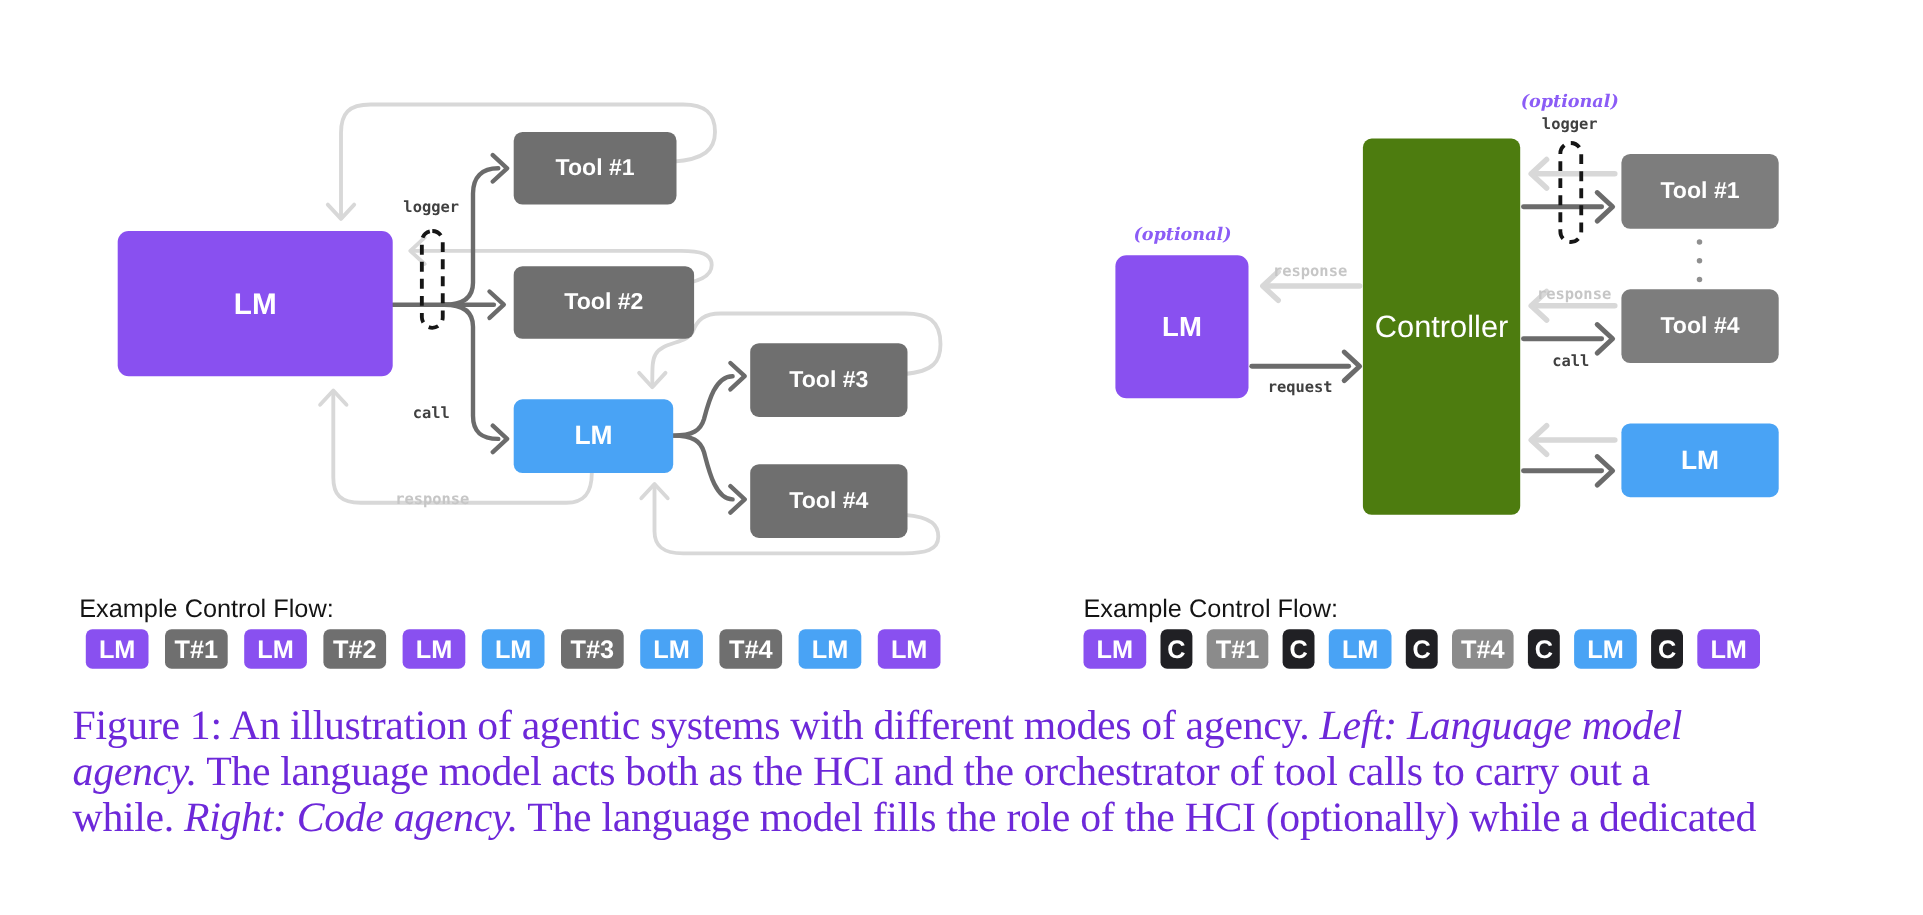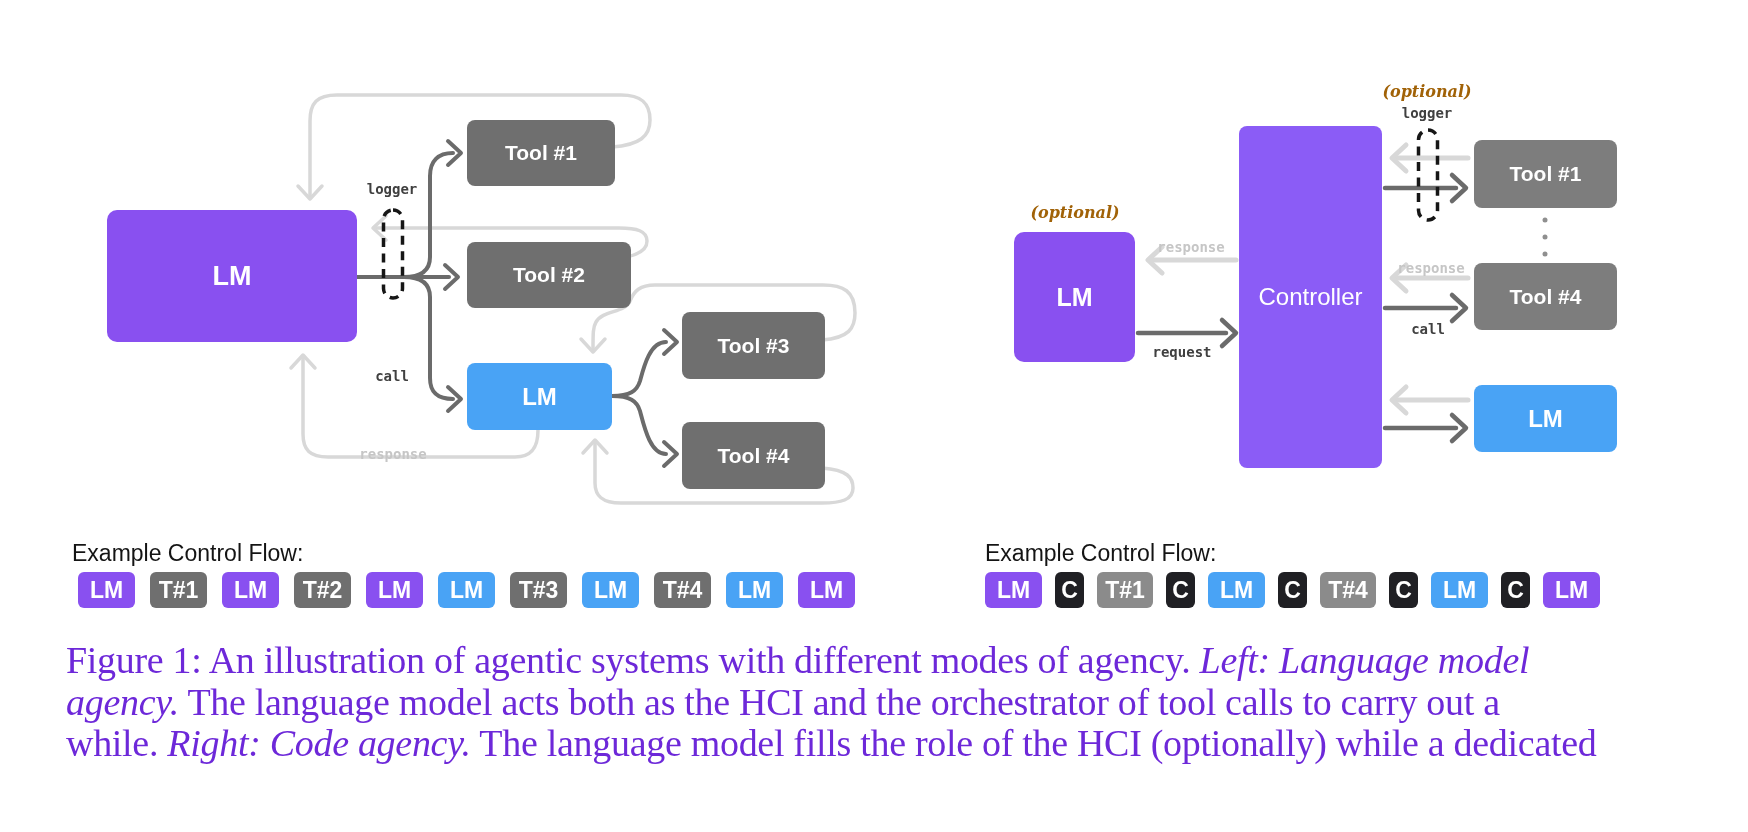--- a/index.html
+++ b/index.html
@@ -11,30 +11,30 @@
   svg.arrows{position:absolute;left:0;top:0;}
 
   .box{
     position:absolute;display:flex;align-items:center;justify-content:center;
     color:#fff;font-weight:bold;box-sizing:border-box;
   }
   .purple{background:#8950f0;border-radius:10px;font-size:27px;}
   .blue{background:#49a3f5;border-radius:8px;font-size:24px;}
   .gray{background:#6f6f6f;border-radius:8px;font-size:21px;}
   .grayl{background:#7d7d7d;border-radius:8px;font-size:21px;}
-  .blackbox{background:#8b5cf6;border-radius:8px;font-size:24px;font-weight:normal;}
+  .blackbox{background:#4d7c0f;border-radius:8px;font-size:28px;font-weight:normal;}
 
   .mono{
     position:absolute;font-family:"DejaVu Sans Mono",monospace;
     font-size:14px;font-weight:600;color:#404040;text-align:center;
   }
   .mono.light{color:#c6c6c6;margin-top:13px;}
   .hand{
     position:absolute;font-family:"DejaVu Serif",serif;font-style:italic;
-    font-weight:600;font-size:16px;color:#a16207;text-align:center;
+    font-weight:600;font-size:16px;color:#8b5cf6;text-align:center;
   }
 
   .flow-title{position:absolute;font-size:23px;color:#141414;}
   .chips{position:absolute;display:flex;top:572px;height:36px;gap:15px;}
   .chips.tight{gap:13px;}
   .chip{
     height:36px;width:57px;border-radius:6px;color:#fff;font-weight:bold;
     font-size:23px;display:flex;align-items:center;justify-content:center;
   }
   .chip.purple{background:#8950f0;}

